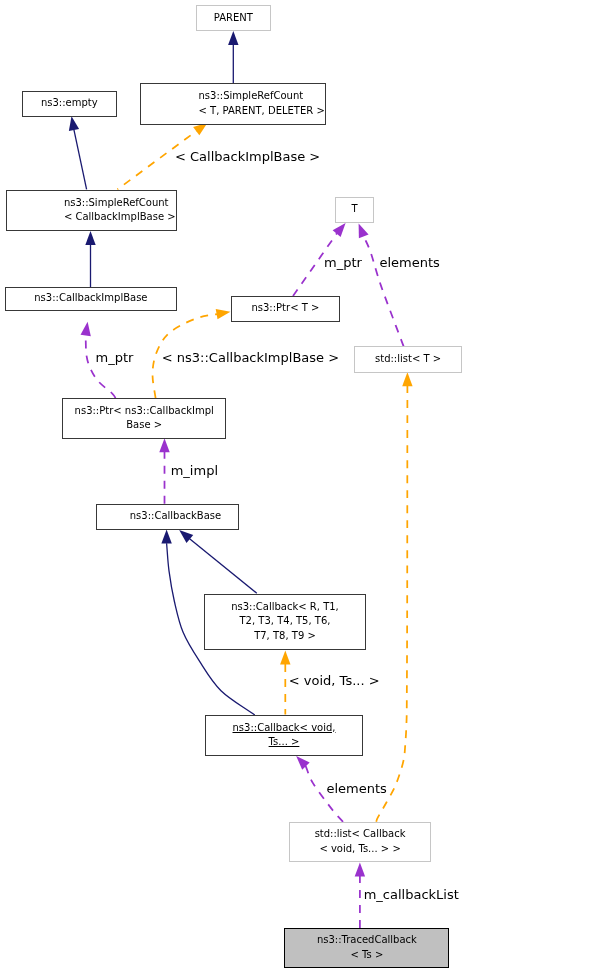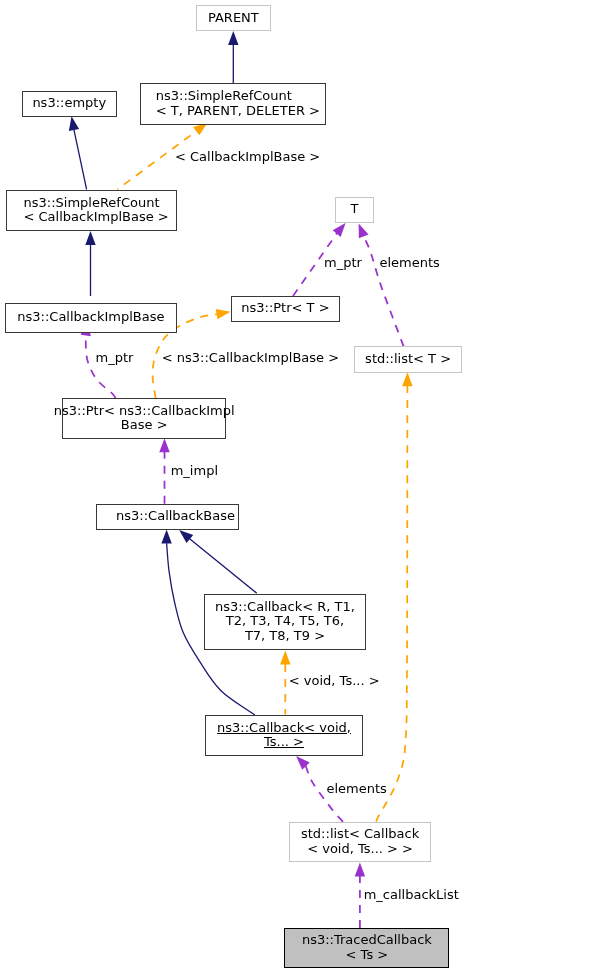--- a/index.html
+++ b/index.html
@@ -3,24 +3,24 @@
 <meta charset="utf-8">
 <title>ns3::TracedCallback&lt; Ts &gt; collaboration diagram</title>
 <style>
   html,body{margin:0;padding:0;background:#ffffff;}
   #page{position:relative;width:593px;height:976px;background:#ffffff;overflow:hidden;
         font-family:"DejaVu Sans",sans-serif;
         -webkit-font-smoothing:antialiased;will-change:transform;}
   #edges{position:absolute;left:0;top:0;width:593px;height:976px;}
   .node{position:absolute;box-sizing:border-box;display:flex;align-items:center;
         justify-content:center;background:#ffffff;
-        font-size:13px;line-height:14.4px;color:#000000;}
+        font-size:10px;line-height:14.4px;color:#000000;}
   .node .label{position:relative;top:-0.45px;display:block;text-align:center;white-space:nowrap;}
   .node .line{display:block;white-space:pre;}
-  .node-left{justify-content:center;padding-left:10px;}
+  .node-left{justify-content:flex-end;padding-left:10px;}
   .node-left .label{text-align:left;}
   .plain{border:1.2px solid #c6c6c6;}
   .klass{border:1.3px solid #383838;}
   .cur{border:1.4px solid #000000;background:#c0c0c0;}
   .elabel{position:absolute;font-size:13px;line-height:14px;color:#000000;white-space:pre;}
 </style>
 </head>
 <body>
 
 <div id="page">
@@ -103,21 +103,21 @@
         <span class="line">ns3::SimpleRefCount</span>
         <span class="line">&lt; T, PARENT, DELETER &gt;</span>
       </span>
   </div>
   <div class="node klass node-left" style="left:5.6px;top:189.9px;width:171px;height:41.2px;">
     <span class="label">
         <span class="line">ns3::SimpleRefCount</span>
         <span class="line">&lt; CallbackImplBase &gt;</span>
       </span>
   </div>
-  <div class="node klass" style="left:4.9px;top:303px;width:172px;height:30px;">
+  <div class="node klass" style="left:4.9px;top:287px;width:172px;height:24px;">
     <span class="label">
         <span class="line">ns3::CallbackImplBase</span>
       </span>
   </div>
   <div class="node plain" style="left:335px;top:196.9px;width:39px;height:26.4px;">
     <span class="label">
         <span class="line">T</span>
       </span>
   </div>
   <div class="node klass" style="left:230.9px;top:295.9px;width:109px;height:26.4px;">

